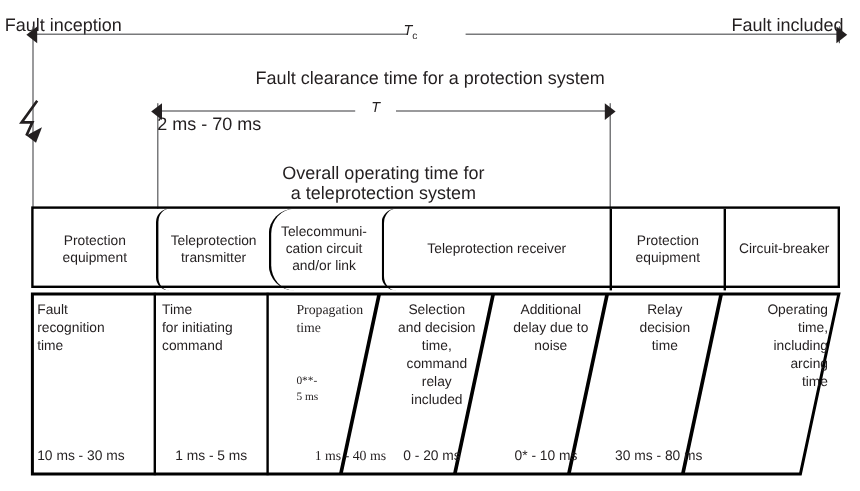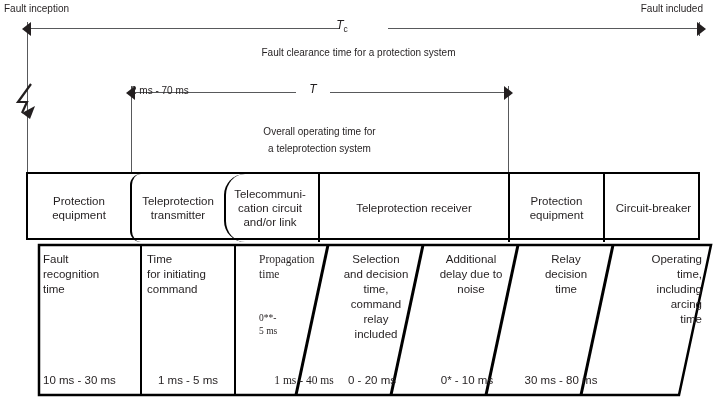--- a/index.html
+++ b/index.html
@@ -5,21 +5,21 @@
   html,body{margin:0;padding:0;}
   body{
     width:717px;height:409px;
     background:#ffffff;
     font-family:"Liberation Sans", sans-serif;
     color:#231f20;
     overflow:hidden;
   }
   #root{position:relative;width:717px;height:409px;}
 
-  .lbl{position:absolute;font-size:10px;line-height:13px;color:#231f20;white-space:nowrap;}
+  .lbl{position:absolute;font-size:15px;line-height:13px;color:#231f20;white-space:nowrap;margin-top:13px;}
 
   
   #fault-inception{left:4px;top:2px;}
   #fault-clearance{right:14px;top:2px;}
 
   
   .vline{position:absolute;width:1px;background:#58595b;}
 
   
   .arrow-row{position:absolute;height:14px;}
@@ -39,21 +39,21 @@
 
   
   #table-wrap{position:absolute;left:26px;top:172px;width:674px;height:224px;}
   .hrow{position:absolute;left:0;top:0;width:674px;height:68px;
         border:2px solid #000;box-sizing:border-box;}
   .hcell{position:absolute;top:0;height:68px;box-sizing:border-box;
         display:flex;align-items:center;justify-content:center;
         font-size:11.5px;line-height:14px;text-align:center;padding:0 3px;}
   .hcell.bl{border-left:2px solid #000;}
 
-  .brow{position:absolute;left:0;top:72px;width:674px;height:109px;margin-left:12px;}
+  .brow{position:absolute;left:0;top:72px;width:674px;height:109px;}
   .bcell{position:absolute;top:0;height:152px;box-sizing:border-box;
         font-size:11.5px;line-height:15px;}
   .bcell .top{position:absolute;top:8px;left:0;right:0;padding:0 5px;}
   .bcell .bot{position:absolute;bottom:8px;left:0;right:0;padding:0 5px;}
   .vsep{position:absolute;top:0;height:152px;width:2px;background:#000;}
 
   .sub-note{position:absolute;font-size:9.5px;line-height:13px;}
 
   svg.slants{position:absolute;left:0;top:0;width:674px;height:152px;overflow:visible;}
 </style>
@@ -104,21 +104,21 @@
     <div class="hrow">
       <div class="hcell" style="left:0px;width:102px;">
           <span>Protection equipment</span>
         </div>
       <div class="hcell bl" style="left:102px;width:94px;border-radius:11px;">
           <span>Teleprotection transmitter</span>
         </div>
       <div class="hcell bl" style="left:196px;width:90px;border-radius:21px;">
           <span>Telecommuni-cation circuit and/or link</span>
         </div>
-      <div class="hcell bl" style="left:290px;width:190px;">
+      <div class="hcell bl" style="left:290px;width:190px;border-radius:12px;">
           <span>Teleprotection receiver</span>
         </div>
       <div class="hcell bl" style="left:480px;width:95px;">
           <span>Protection equipment</span>
         </div>
       <div class="hcell bl" style="left:575px;width:99px;">
           <span>Circuit-breaker</span>
         </div>
     </div>
 

